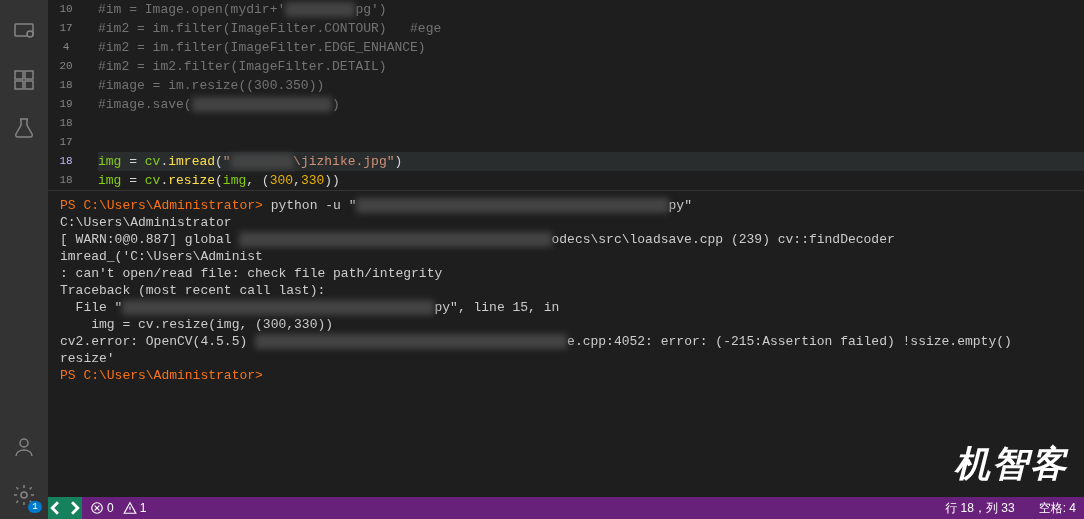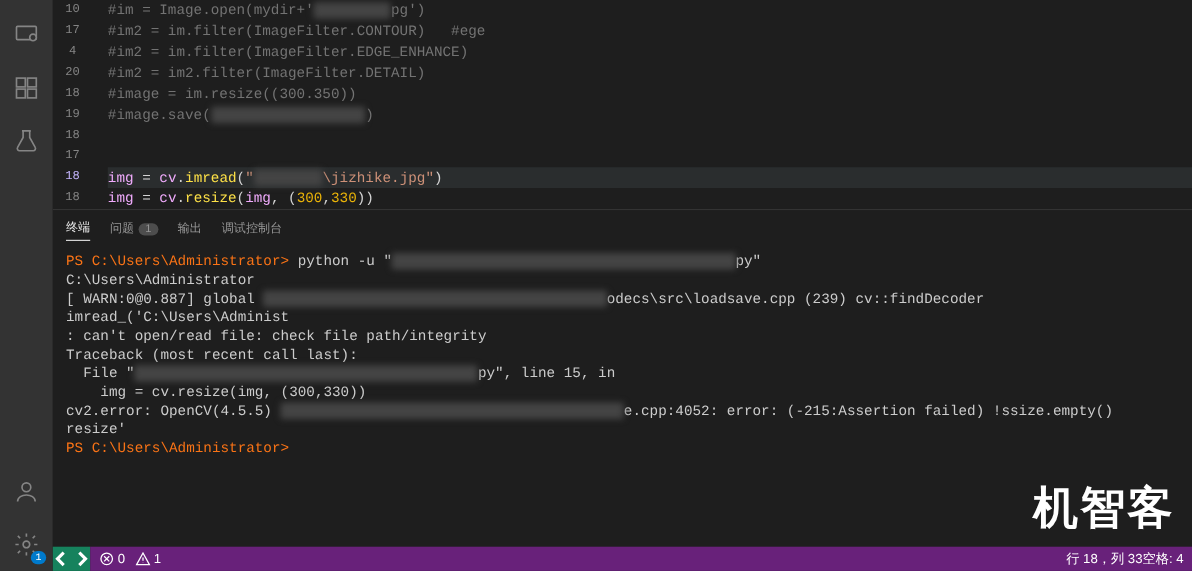--- a/index.html
+++ b/index.html
@@ -11,39 +11,39 @@
 .activity-bar .badge-wrap{position:relative}
 .activity-bar .badge{position:absolute;bottom:6px;right:6px;background:#007acc;color:#fff;font-size:9px;border-radius:8px;padding:1px 4px;min-width:14px;text-align:center}
 .main{flex:1;display:flex;flex-direction:column;position:relative}
 .editor{flex:0 0 190px;display:flex;overflow:hidden;background:#1e1e1e}
 .gutter{width:50px;text-align:center;color:#858585;padding-right:14px;user-select:none;line-height:19px;font-size:11px}
 .gutter .cur{color:#c4b5fd}
 .code{flex:1;line-height:19px;font-size:13px;white-space:pre}
 .code .line{height:19px}
 .code .hl{background:#2a2d2e}
 .c-comment{color:#737373}
-.c-var{color:#f0abfc}
+.c-var{color:#84cc16}
 .c-op{color:#d4d4d4}
 .c-fn{color:#fde047}
 .c-str{color:#ce9178}
 .c-num{color:#eab308}
 .c-paren{color:#d4d4d4}
 .blur{filter:blur(3px);background:#444;color:#444;border-radius:2px}
 .panel{flex:1;border-top:1px solid #333;display:flex;flex-direction:column;background:#1e1e1e}
 .tabs{display:flex;align-items:center;gap:18px;padding:4px 12px;font-family:"Microsoft YaHei",sans-serif;font-size:11px;color:#969696}
 .tabs .tab{cursor:pointer;padding:4px 0}
 .tabs .tab.active{color:#e7e7e7;border-bottom:1px solid #e7e7e7}
 .tabs .tab .cnt{background:#4d4d4d;border-radius:8px;padding:0 6px;margin-left:4px;font-size:10px}
 .term{flex:1;padding:6px 12px;font-size:13px;line-height:17px;color:#cccccc;white-space:pre-wrap;overflow:hidden}
 .term .y{color:#f97316}
-.watermark{position:absolute;right:16px;bottom:30px;font-family:"Microsoft YaHei",sans-serif;font-size:41px;font-weight:bold;color:#fff;letter-spacing:2px}
+.watermark{position:absolute;right:16px;bottom:30px;font-family:"Microsoft YaHei",sans-serif;font-size:36px;font-weight:bold;color:#fff;font-style:italic;letter-spacing:2px}
 .statusbar{position:absolute;bottom:0;left:0;right:0;height:22px;display:flex;align-items:center;font-family:"Segoe UI",sans-serif;font-size:12px;color:#fff}
 .sb-remote{width:34px;height:22px;background:#16825d;display:flex;align-items:center;justify-content:center}
 .sb-rest{flex:1;height:22px;background:#68217a;display:flex;align-items:center;padding:0 8px;gap:12px}
-.sb-rest .r{margin-left:auto;display:flex;gap:0}
+.sb-rest .r{margin-left:auto;display:flex;gap:24px}
 .sb-item{display:flex;align-items:center;gap:3px;cursor:pointer}
 .sb-item svg{width:14px;height:14px}
 </style>
 </head>
 <body>
 
 <div class="activity-bar">
   <div class="icon">
       <svg viewBox="0 0 24 24" fill="none" stroke="currentColor" stroke-width="1.5">
         <rect x="3" y="4" width="18" height="12" rx="1"></rect>
@@ -91,26 +91,20 @@
         <div>19</div>
         <div>18</div>
         <div>17</div>
         <div class="cur">18</div>
         <div>18</div>
       </div>
     <div class="code" id="code"><div class="line"><span class="c-comment">#im = Image.open(mydir+'</span><span class="c-comment blur">         </span><span class="c-comment">pg')</span></div><div class="line"><span class="c-comment">#im2 = im.filter(ImageFilter.CONTOUR)   #ege</span></div><div class="line"><span class="c-comment">#im2 = im.filter(ImageFilter.EDGE_ENHANCE)</span></div><div class="line"><span class="c-comment">#im2 = im2.filter(ImageFilter.DETAIL)</span></div><div class="line"><span class="c-comment">#image = im.resize((300.350))</span></div><div class="line"><span class="c-comment">#image.save(</span><span class="c-comment blur">                  </span><span class="c-comment">)</span></div><div class="line"></div><div class="line"></div><div class="line hl"><span class="c-var">img</span><span class="c-op"> = </span><span class="c-var">cv</span><span class="c-op">.</span><span class="c-fn">imread</span><span class="c-paren">(</span><span class="c-str">"</span><span class="c-str blur">        </span><span class="c-str">\jizhike.jpg"</span><span class="c-paren">)</span></div><div class="line"><span class="c-var">img</span><span class="c-op"> = </span><span class="c-var">cv</span><span class="c-op">.</span><span class="c-fn">resize</span><span class="c-paren">(</span><span class="c-var">img</span><span class="c-op">, (</span><span class="c-num">300</span><span class="c-op">,</span><span class="c-num">330</span><span class="c-paren">))</span></div></div>
   </div>
 
   <div class="panel">
-    <div class="tabs" id="tabs">
-        <div class="tab active">终端</div>
-        <div class="tab">问题<span class="cnt">1</span></div>
-        <div class="tab">输出</div>
-        <div class="tab">调试控制台</div>
-      </div>
     <div class="term" id="term"><div><span class="y">PS C:\Users\Administrator&gt;</span> python -u "<span class="blur">&nbsp;&nbsp;&nbsp;&nbsp;&nbsp;&nbsp;&nbsp;&nbsp;&nbsp;&nbsp;&nbsp;&nbsp;&nbsp;&nbsp;&nbsp;&nbsp;&nbsp;&nbsp;&nbsp;&nbsp;&nbsp;&nbsp;&nbsp;&nbsp;&nbsp;&nbsp;&nbsp;&nbsp;&nbsp;&nbsp;&nbsp;&nbsp;&nbsp;&nbsp;&nbsp;&nbsp;&nbsp;&nbsp;&nbsp;&nbsp;</span>py"</div><div>C:\Users\Administrator</div><div>[ WARN:0@0.887] global <span class="blur">&nbsp;&nbsp;&nbsp;&nbsp;&nbsp;&nbsp;&nbsp;&nbsp;&nbsp;&nbsp;&nbsp;&nbsp;&nbsp;&nbsp;&nbsp;&nbsp;&nbsp;&nbsp;&nbsp;&nbsp;&nbsp;&nbsp;&nbsp;&nbsp;&nbsp;&nbsp;&nbsp;&nbsp;&nbsp;&nbsp;&nbsp;&nbsp;&nbsp;&nbsp;&nbsp;&nbsp;&nbsp;&nbsp;&nbsp;&nbsp;</span>odecs\src\loadsave.cpp (239) cv::findDecoder imread_('C:\Users\Administ</div><div>: can't open/read file: check file path/integrity</div><div>Traceback (most recent call last):</div><div>  File "<span class="blur">&nbsp;&nbsp;&nbsp;&nbsp;&nbsp;&nbsp;&nbsp;&nbsp;&nbsp;&nbsp;&nbsp;&nbsp;&nbsp;&nbsp;&nbsp;&nbsp;&nbsp;&nbsp;&nbsp;&nbsp;&nbsp;&nbsp;&nbsp;&nbsp;&nbsp;&nbsp;&nbsp;&nbsp;&nbsp;&nbsp;&nbsp;&nbsp;&nbsp;&nbsp;&nbsp;&nbsp;&nbsp;&nbsp;&nbsp;&nbsp;</span>py", line 15, in <module></module></div><div>    img = cv.resize(img, (300,330))</div><div>cv2.error: OpenCV(4.5.5) <span class="blur">&nbsp;&nbsp;&nbsp;&nbsp;&nbsp;&nbsp;&nbsp;&nbsp;&nbsp;&nbsp;&nbsp;&nbsp;&nbsp;&nbsp;&nbsp;&nbsp;&nbsp;&nbsp;&nbsp;&nbsp;&nbsp;&nbsp;&nbsp;&nbsp;&nbsp;&nbsp;&nbsp;&nbsp;&nbsp;&nbsp;&nbsp;&nbsp;&nbsp;&nbsp;&nbsp;&nbsp;&nbsp;&nbsp;&nbsp;&nbsp;</span>e.cpp:4052: error: (-215:Assertion failed) !ssize.empty()</div><div>resize'</div><div></div><div><span class="y">PS C:\Users\Administrator&gt;</span> </div></div>
   </div>
 
   <div class="watermark">机智客</div>
 
   <div class="statusbar">
     <div class="sb-remote">
         <svg viewBox="0 0 24 24" fill="none" stroke="#fff" stroke-width="2">
           <path d="M7 8l-4 4 4 4M17 8l4 4-4 4"></path>
         </svg>

